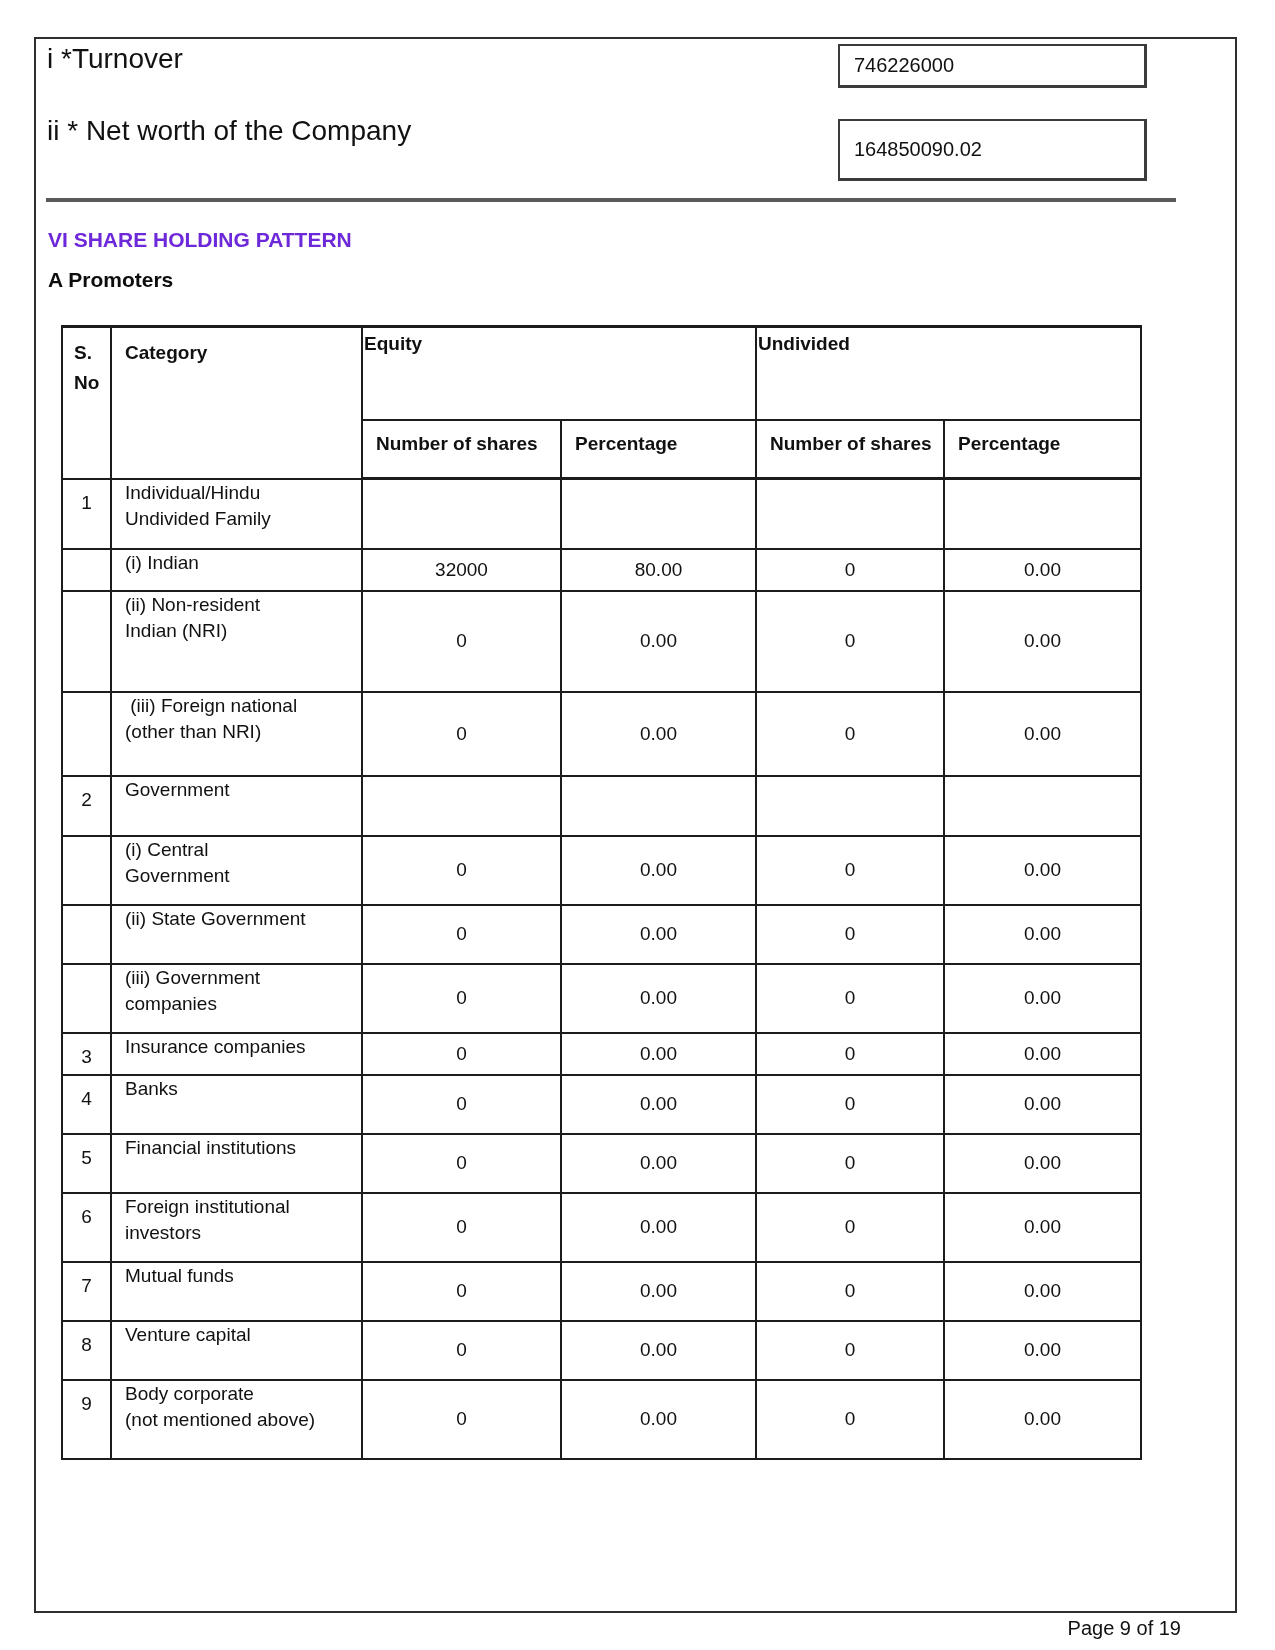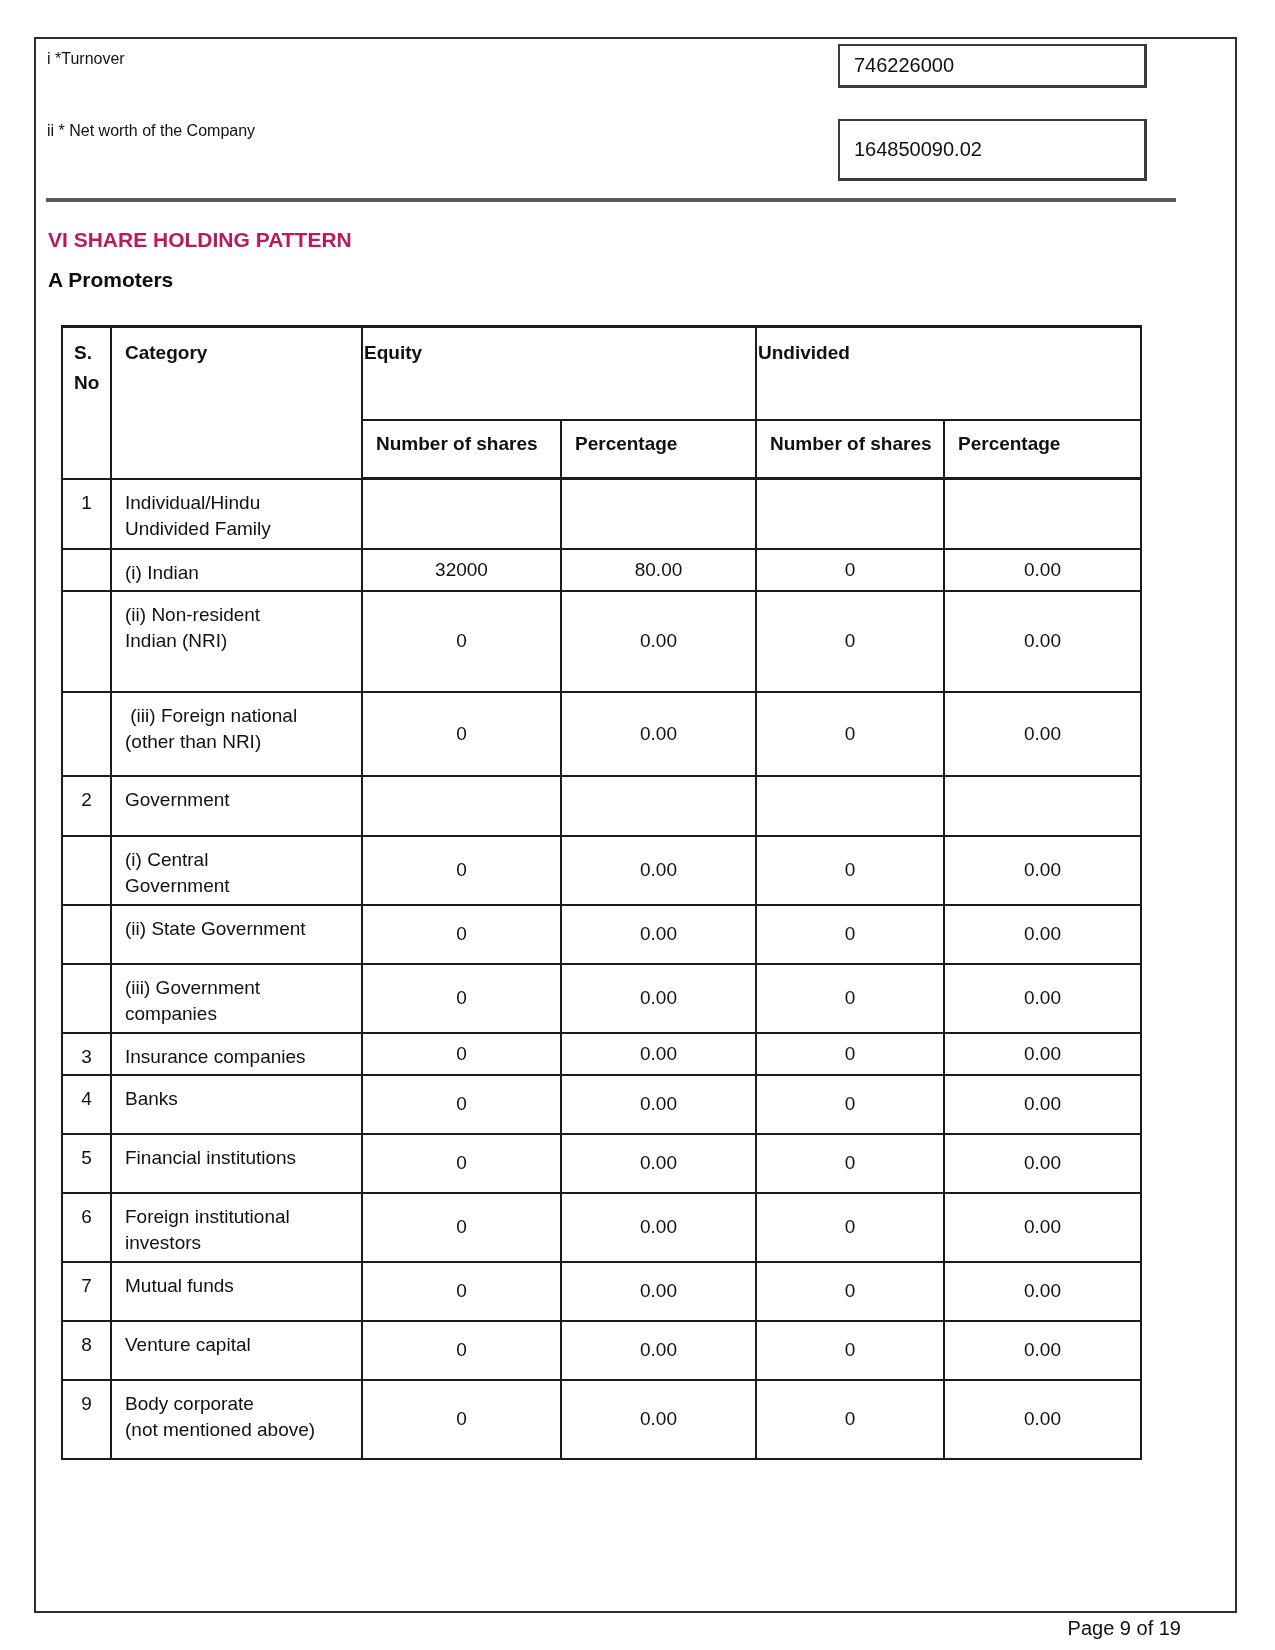--- a/index.html
+++ b/index.html
@@ -21,21 +21,21 @@
     left: 34px;
     top: 37px;
     width: 1203px;
     height: 1576px;
     border: 2px solid #2e2e2e;
     box-sizing: border-box;
   }
   .field-label {
     position: absolute;
     left: 47px;
-    font-size: 16px;
+    font-size: 28px;
     line-height: 26px;
     color: #111;
     white-space: nowrap;
   }
   .field-label.turnover { top: 46px; }
   .field-label.networth { top: 118px; }
   .input-box {
     position: absolute;
     left: 838px;
     width: 309px;
@@ -62,21 +62,21 @@
     width: 1130px;
     height: 4px;
     background: #595959;
   }
   .section-title {
     position: absolute;
     left: 48px;
     top: 228px;
     font-size: 21px;
     font-weight: bold;
-    color: #be185d;
+    color: #6d28d9;
     white-space: nowrap;
   }
   .section-subtitle {
     position: absolute;
     left: 48px;
     top: 268px;
     font-size: 21px;
     font-weight: bold;
     color: #0d0d0d;
     white-space: nowrap;
@@ -99,32 +99,32 @@
   }
   table.share-table { border: 2px solid #1c1c1c; border-top-width: 3px; }
   table.share-table thead th {
     font-weight: bold;
     vertical-align: top;
     text-align: left;
     line-height: 30px;
   }
   th.h-sno { padding: 10px 4px 0 11px; white-space: pre-line; }
   th.h-cat { padding: 10px 4px 0 13px; }
-  th.h-group { text-align: center; padding-top: 10px; }
+  th.h-group { text-align: center; padding-top: 1px; }
   tr.subhead th { padding: 8px 4px 0 13px; border-bottom-width: 3px; line-height: 26px; }
   td.c-sno {
     text-align: center;
     vertical-align: top;
     padding: 10px 2px 4px 2px;
     line-height: 26px;
   }
   td.c-cat {
     text-align: left;
     vertical-align: top;
-    padding: 10px 10px 4px 13px;
+    padding: 0 10px 4px 13px;
     line-height: 26px;
     white-space: pre-wrap;
   }
   td.c-val {
     text-align: center;
     vertical-align: middle;
     padding: 2px;
     line-height: 24px;
   }
   .footer {

